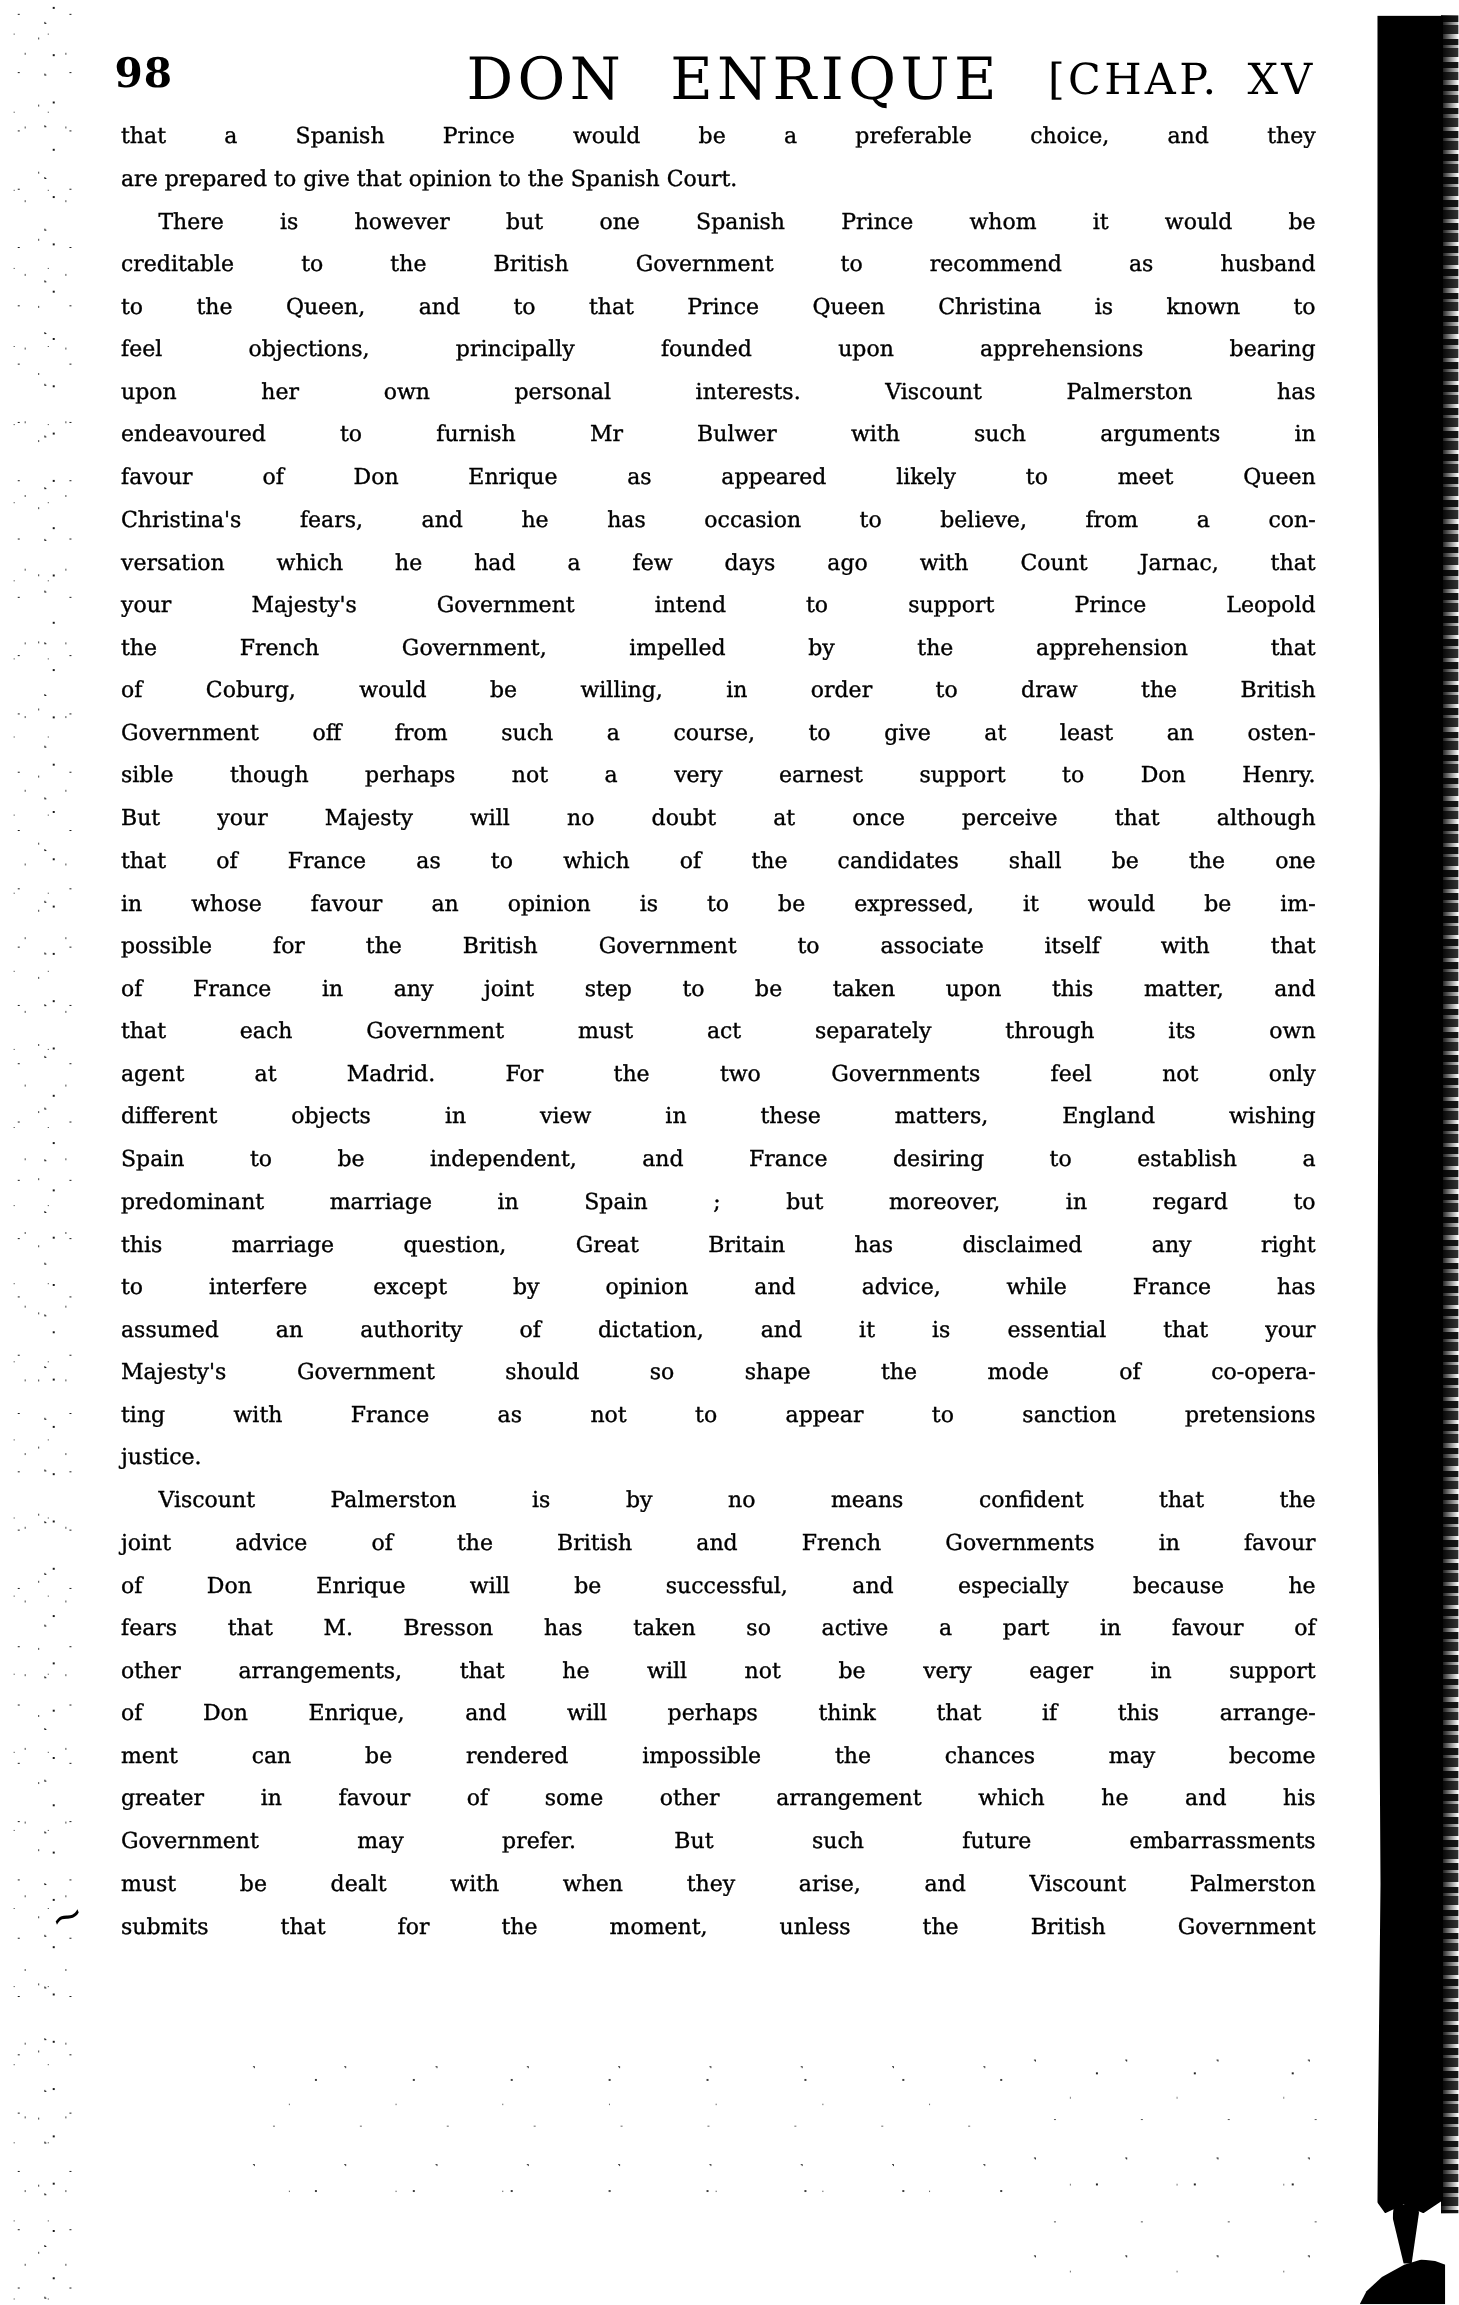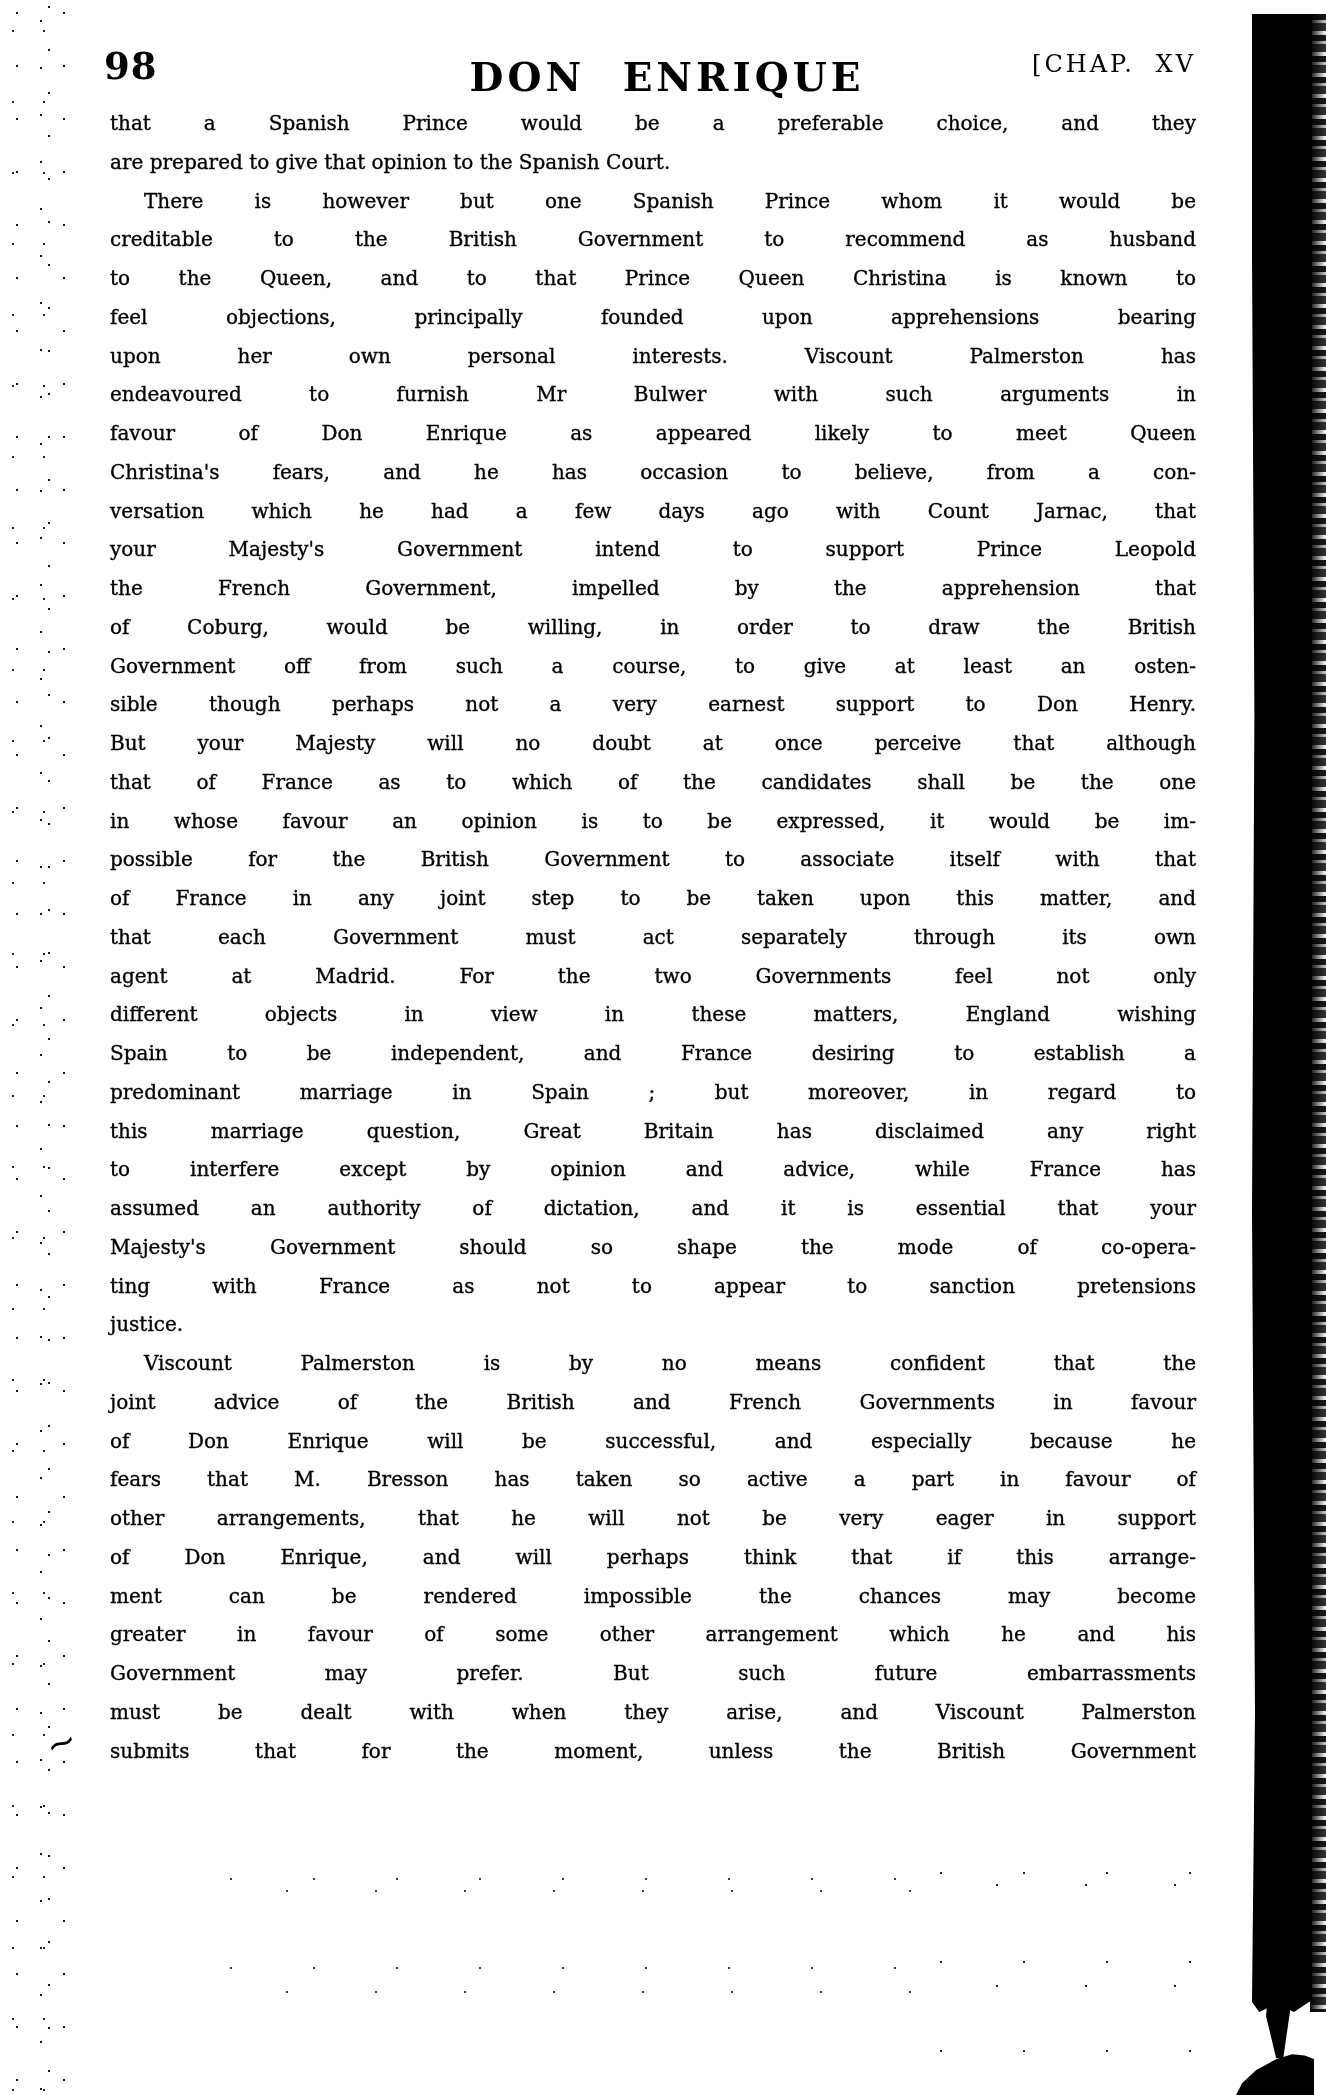--- a/index.html
+++ b/index.html
@@ -11,28 +11,28 @@
   }
   
   .header{
     position:absolute;left:110px;top:42px;width:1086px;height:44px;
   }
   .page-num{
     position:absolute;left:-6px;top:2px;
     font-size:37px;font-weight:bold;letter-spacing:1px;
   }
   .running-title{
-    position:absolute;left:50%;top:12px;transform:translateX(-50%);
+    position:absolute;left:50%;top:0;transform:translateX(-50%);
     margin-left:14px;
-    font-size:39px;font-weight:bold;letter-spacing:4px;word-spacing:20px;
+    font-size:53px;font-weight:normal;letter-spacing:4px;word-spacing:20px;
     white-space:nowrap;
   }
   .chapter-label{
     position:absolute;right:0;top:8px;
-    font-size:24px;letter-spacing:3px;word-spacing:10px;
+    font-size:39px;letter-spacing:3px;word-spacing:10px;
     white-space:nowrap;
   }
   
   .page-body{
     position:absolute;left:110px;top:104px;width:1086px;
     font-size:20px;line-height:38.75px;
     -webkit-text-stroke:0.35px #000;
   }
   .line{
     height:38.75px;white-space:nowrap;overflow:visible;

